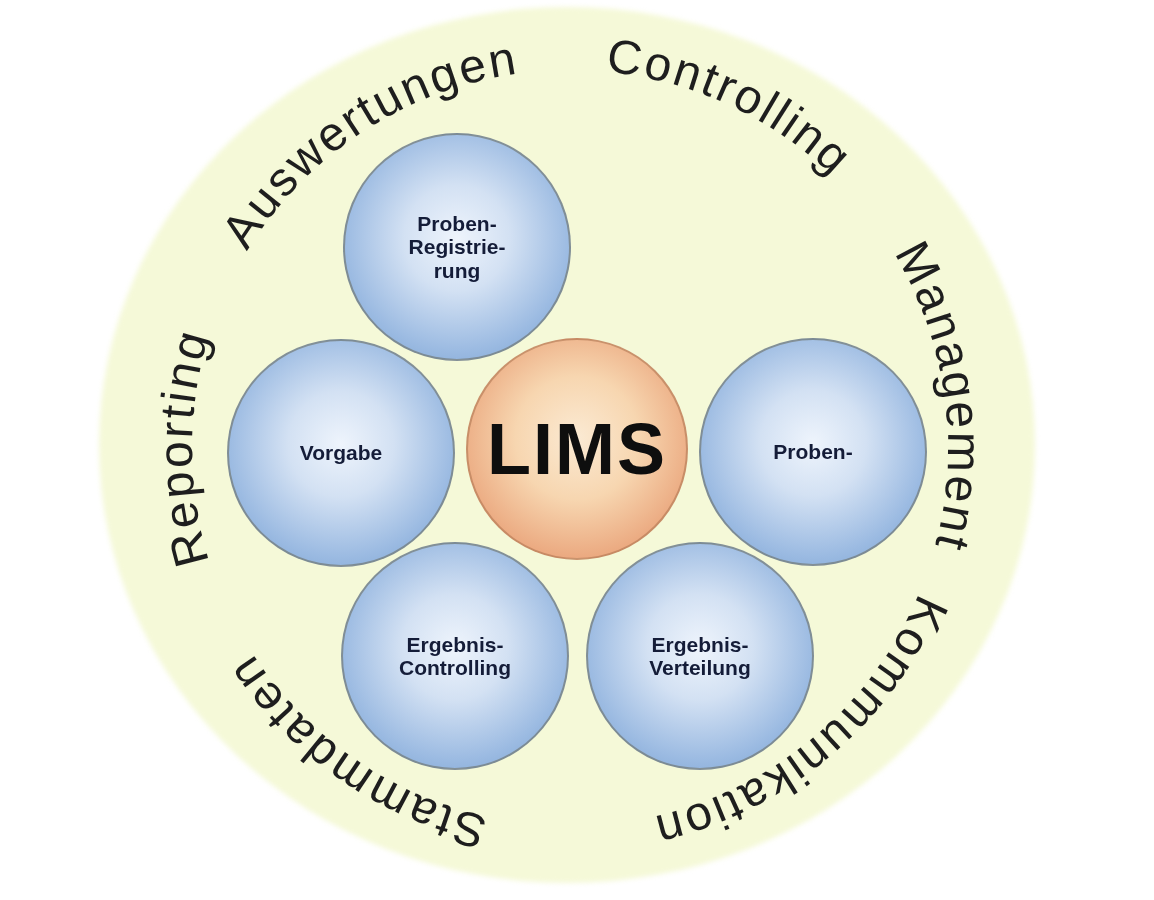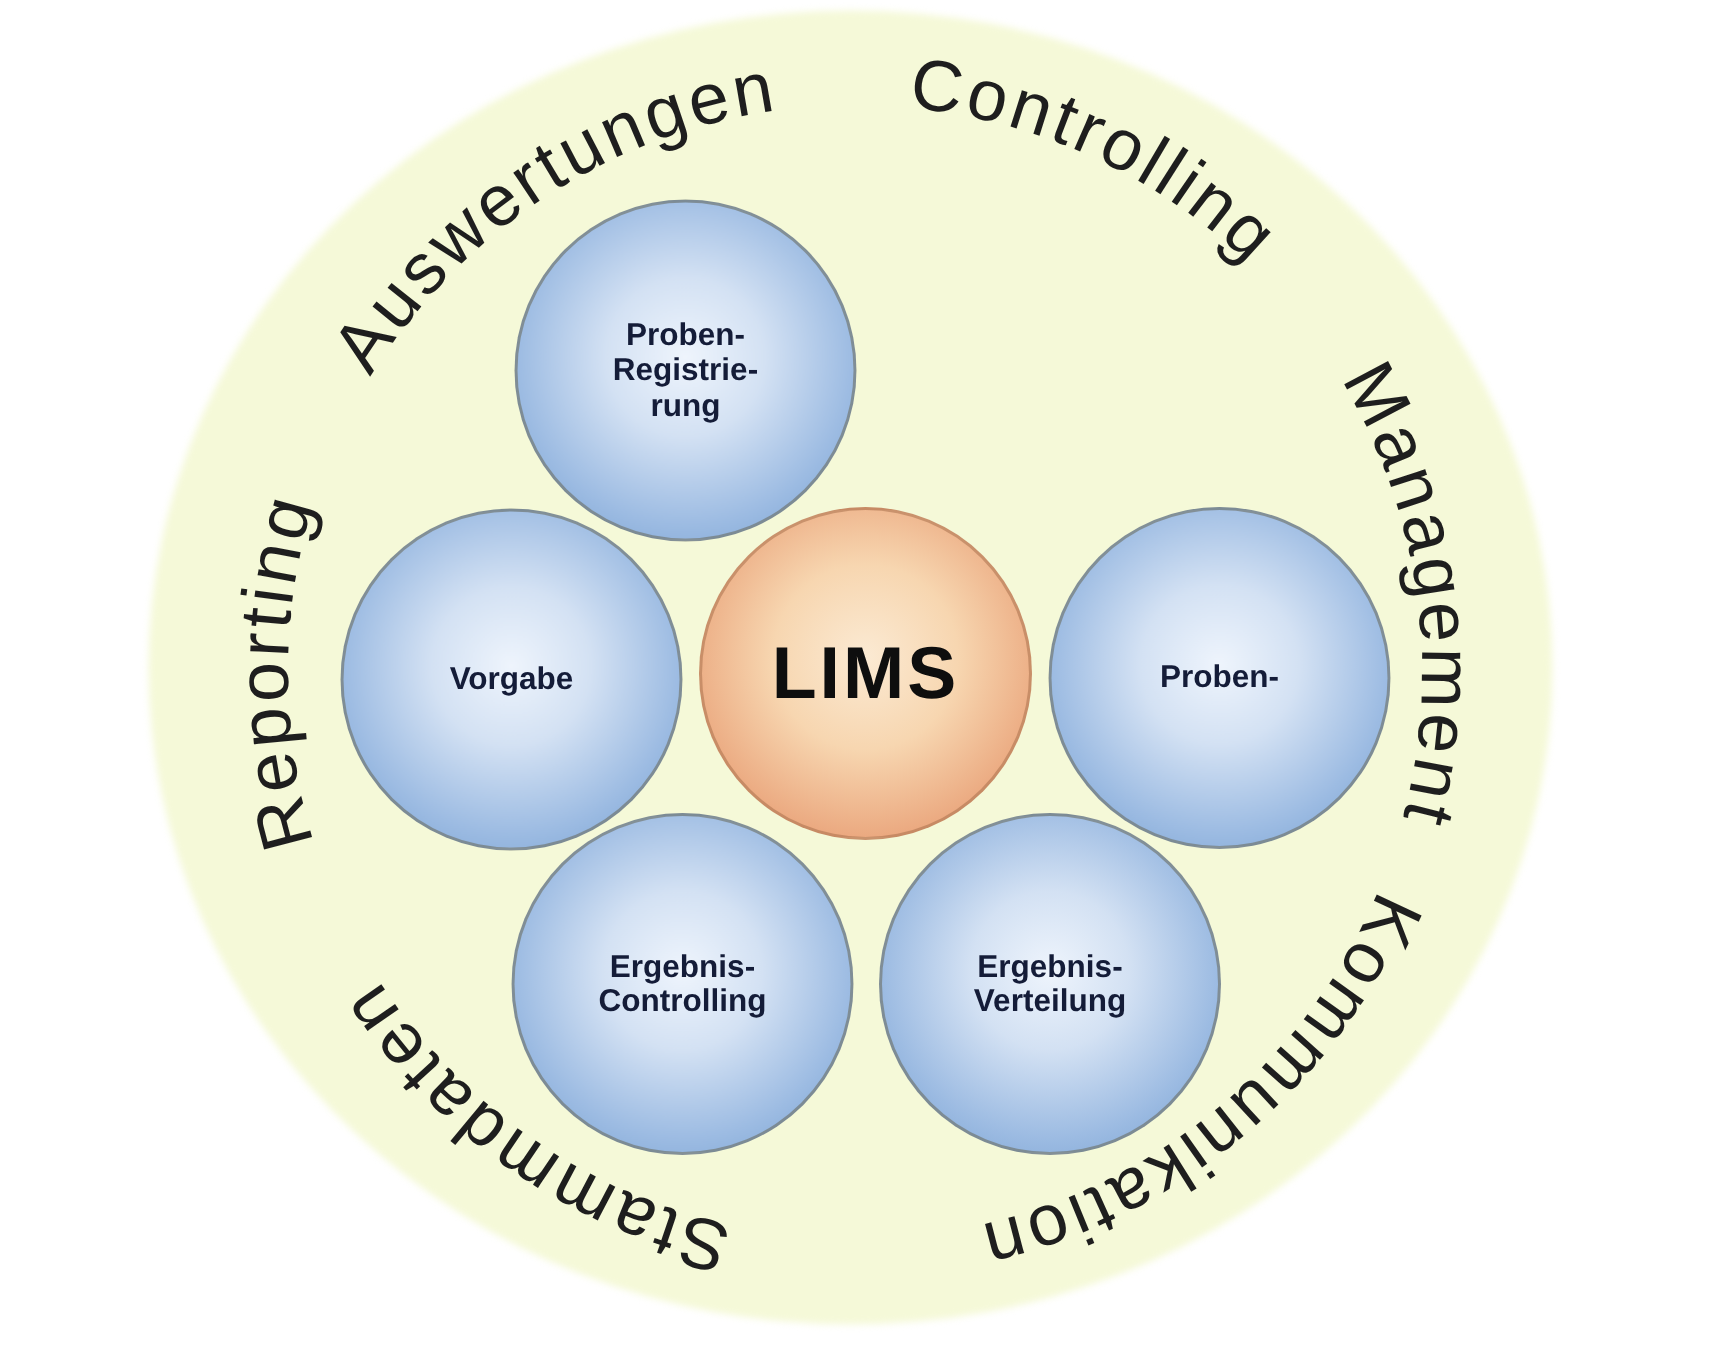--- a/index.html
+++ b/index.html
@@ -69,21 +69,21 @@
   .blabel {
     font-weight: 700;
     font-size: 21px;
     line-height: 1.1;
     color: #141c38;
     letter-spacing: 0px;
   }
   .blabel span { display: block; }
   .center-label {
     font-weight: 700;
-    font-size: 49px;
+    font-size: 72px;
     letter-spacing: 2px;
     color: #0e0e0e;
   }
 </style>
 </head>
 <body>
 
 <div class="stage">
 
   <div class="disc"></div>

